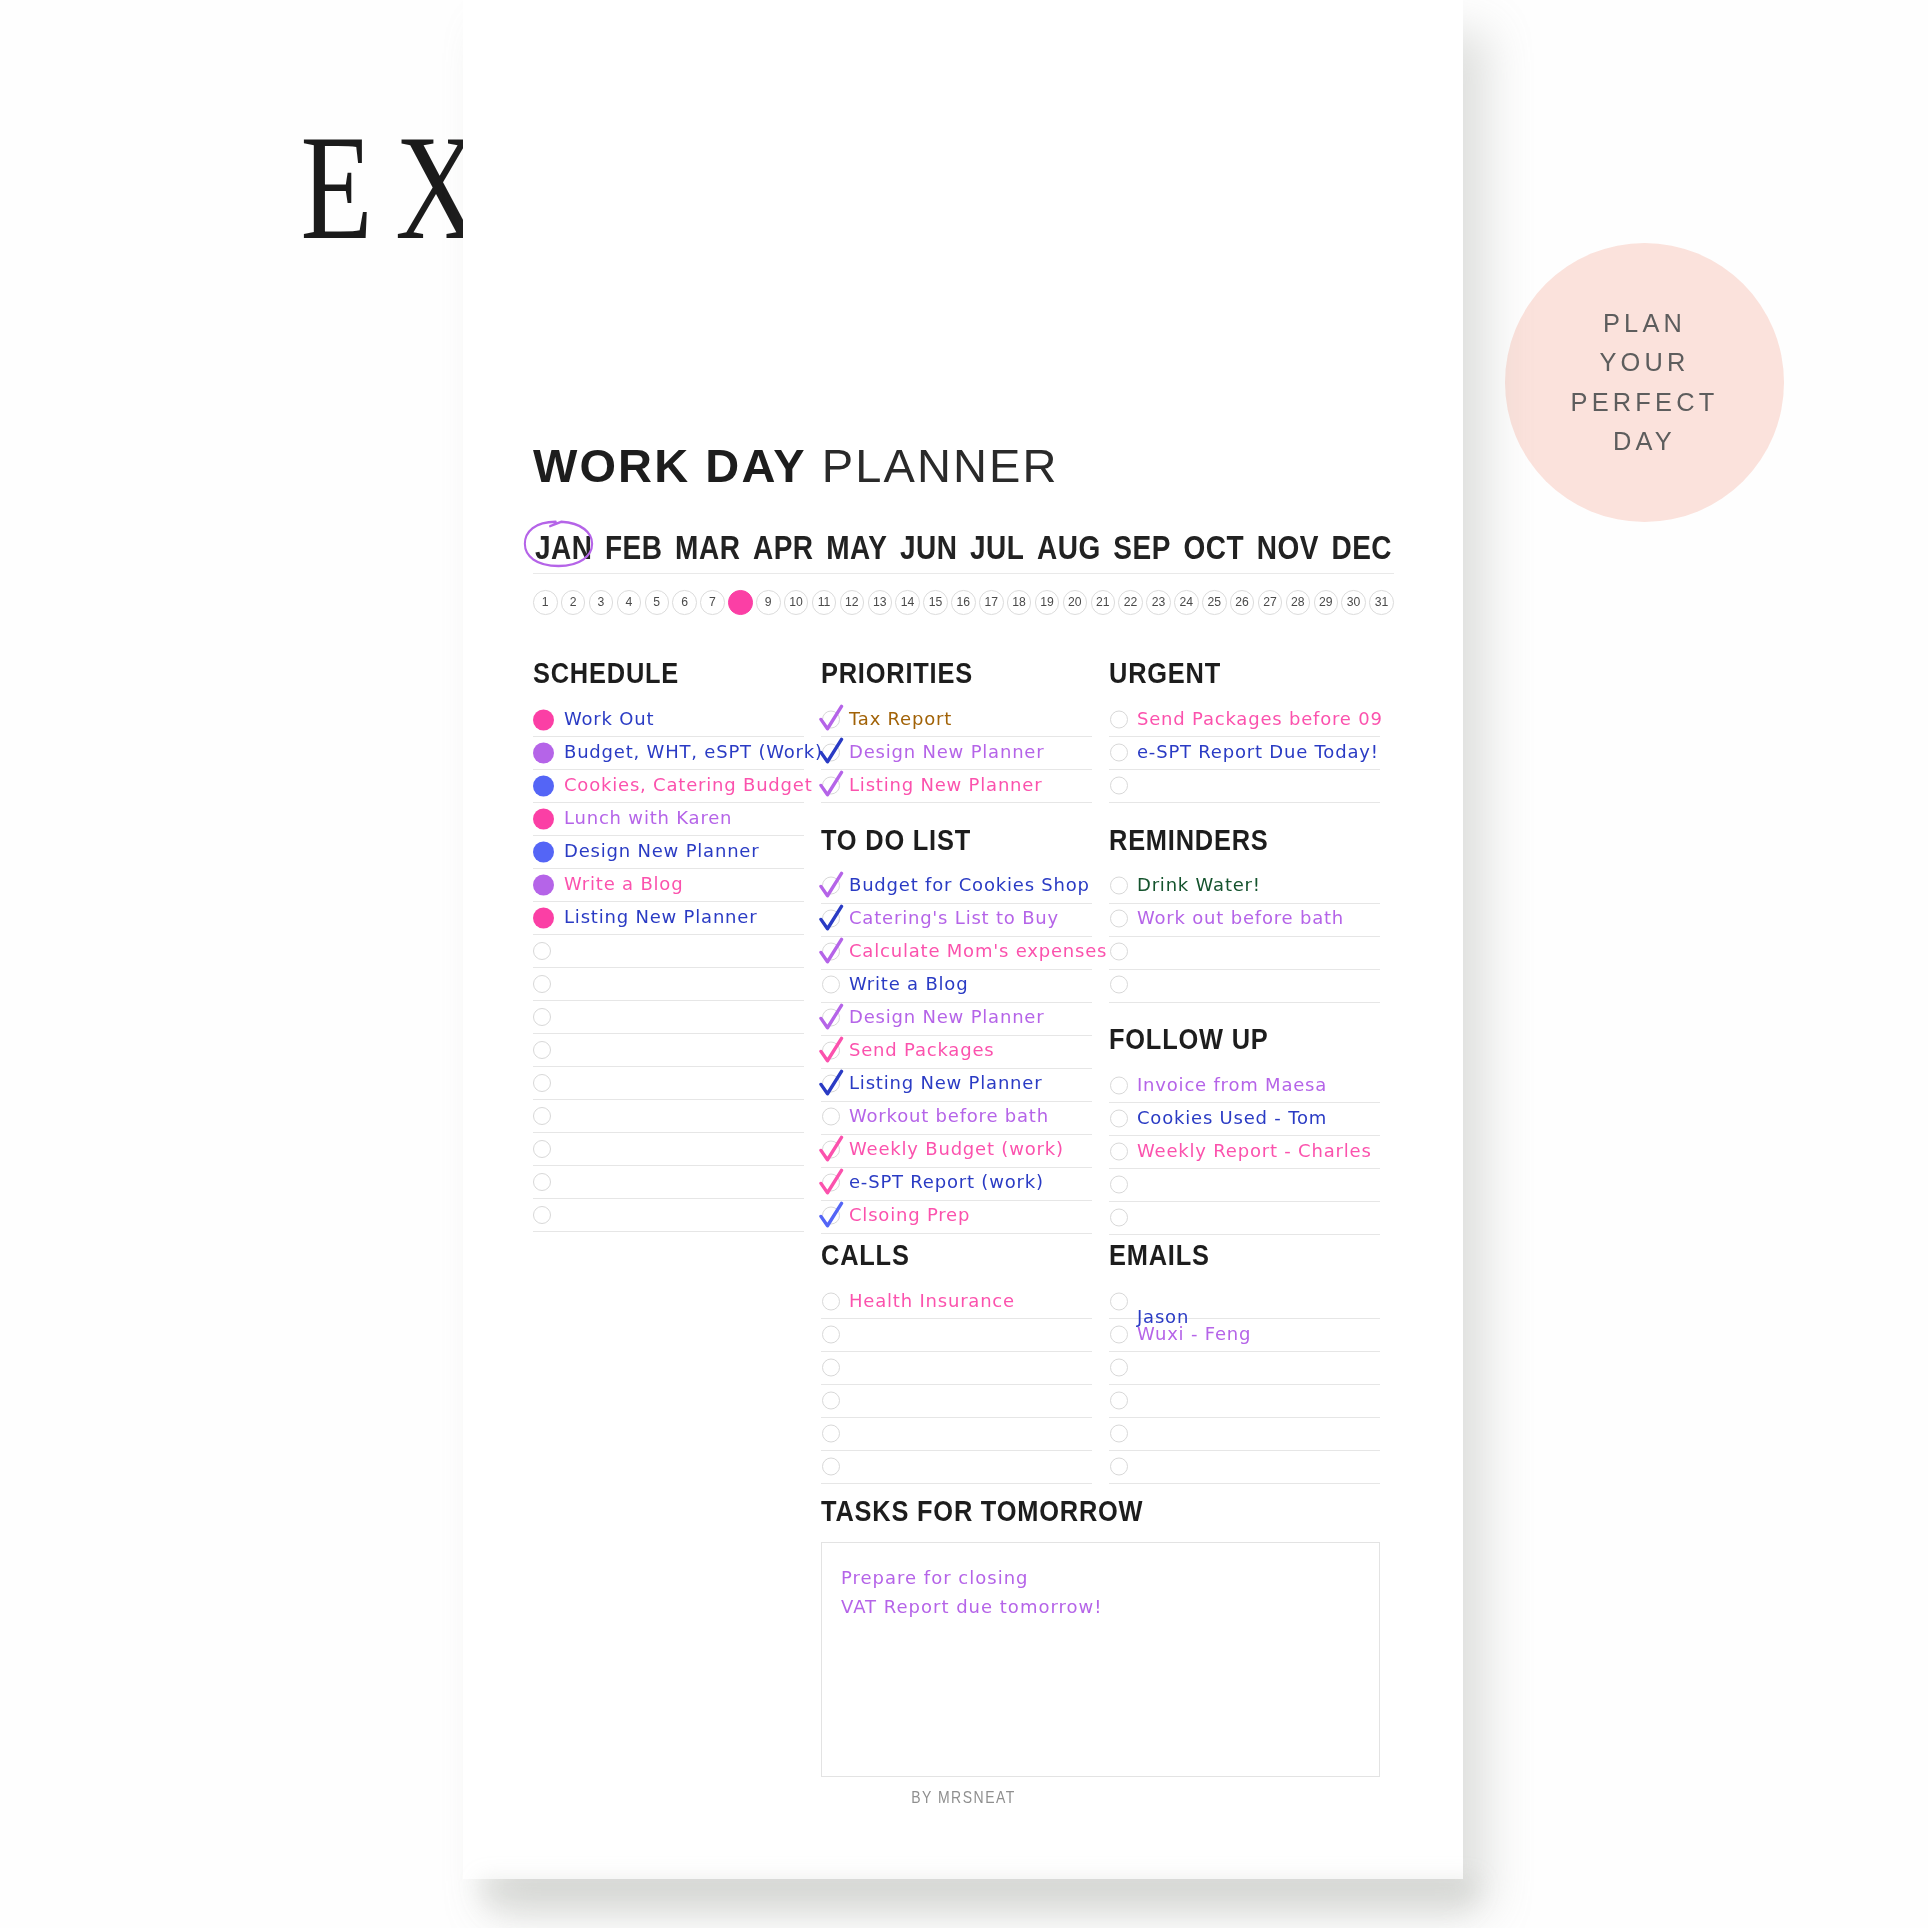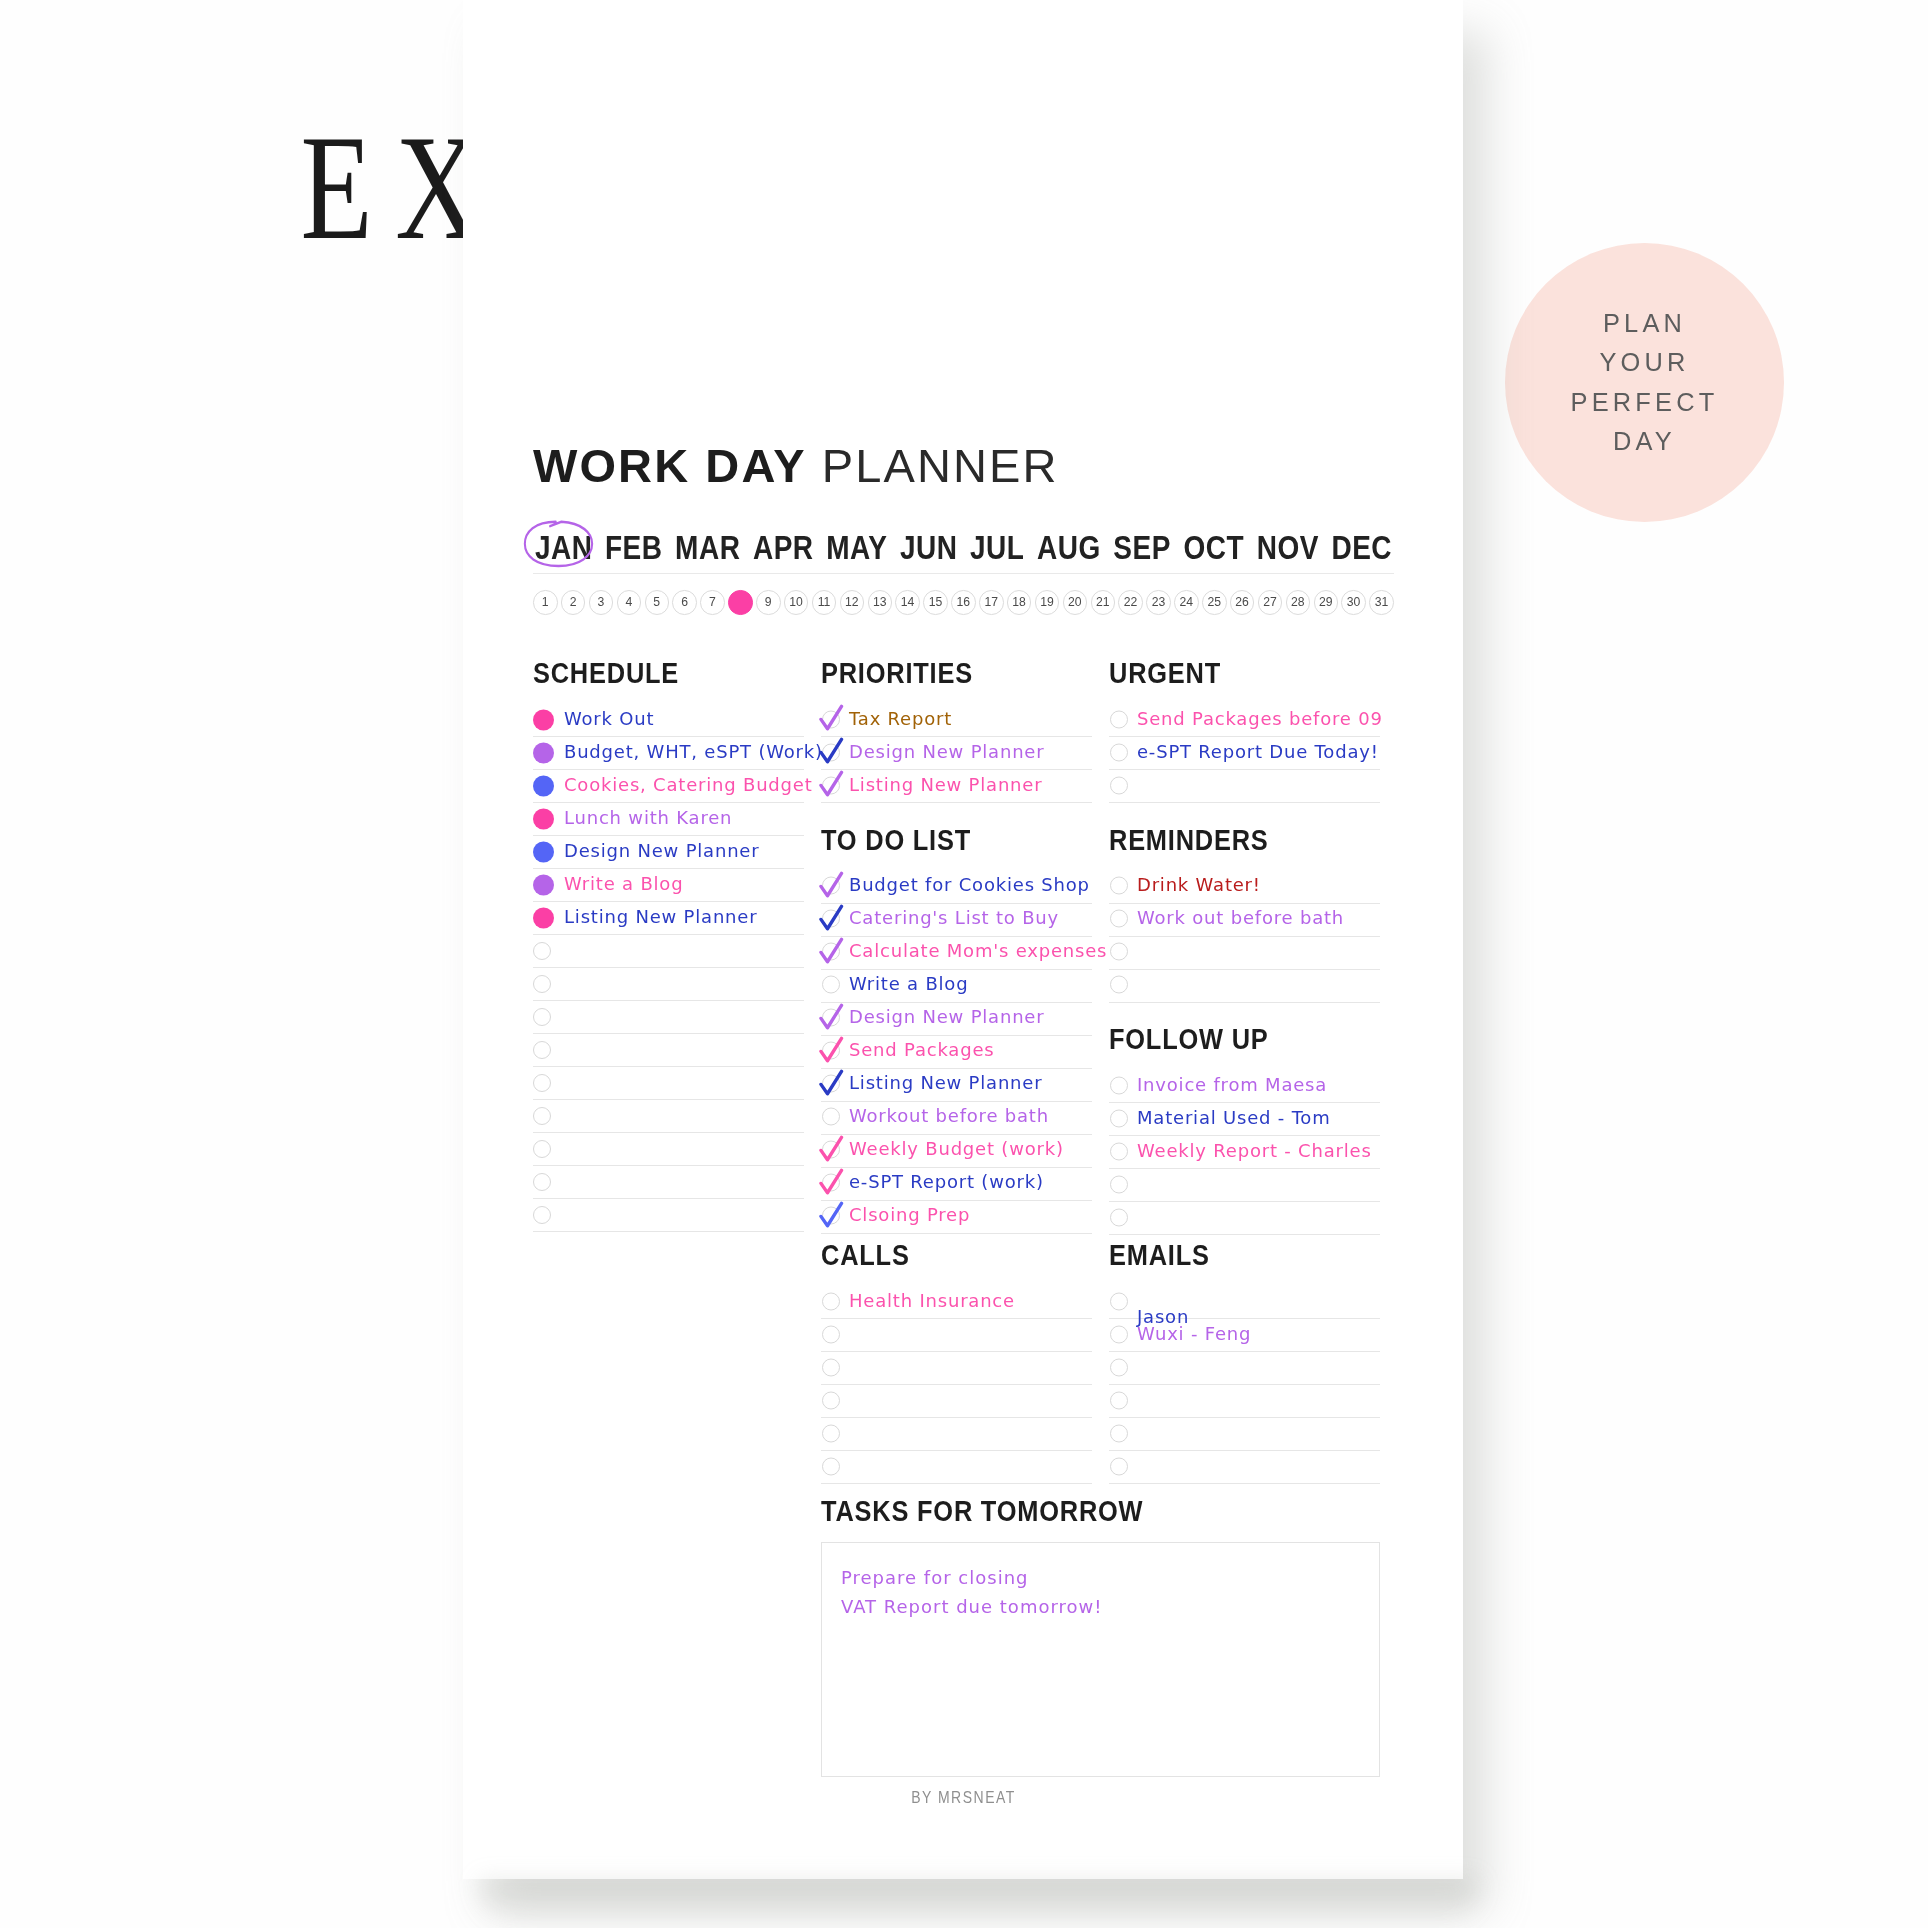--- a/index.html
+++ b/index.html
@@ -515,21 +515,21 @@
           </div>
         </div>
       <div class="sec-head spaced">REMINDERS</div>
       <div class="rows" id="rows-reminders">
           <div class="row">
             <span class="mark">
               <span class="checkwrap">
                 <span class="circ"></span>
               </span>
             </span>
-            <span class="txt" style="color: #b91c1c;">Drink Water!</span>
+            <span class="txt" style="color: #14532d;">Drink Water!</span>
           </div>
           <div class="row">
             <span class="mark">
               <span class="checkwrap">
                 <span class="circ"></span>
               </span>
             </span>
             <span class="txt" style="color: rgb(181, 100, 232);">Work out before bath</span>
           </div>
           <div class="row">
@@ -558,21 +558,21 @@
               </span>
             </span>
             <span class="txt" style="color: rgb(181, 100, 232);">Invoice from Maesa</span>
           </div>
           <div class="row">
             <span class="mark">
               <span class="checkwrap">
                 <span class="circ"></span>
               </span>
             </span>
-            <span class="txt" style="color: rgb(42, 59, 196);">Material Used - Tom</span>
+            <span class="txt" style="color: rgb(42, 59, 196);">Cookies Used - Tom</span>
           </div>
           <div class="row">
             <span class="mark">
               <span class="checkwrap">
                 <span class="circ"></span>
               </span>
             </span>
             <span class="txt" style="color: rgb(251, 82, 173);">Weekly Report - Charles</span>
           </div>
           <div class="row">

